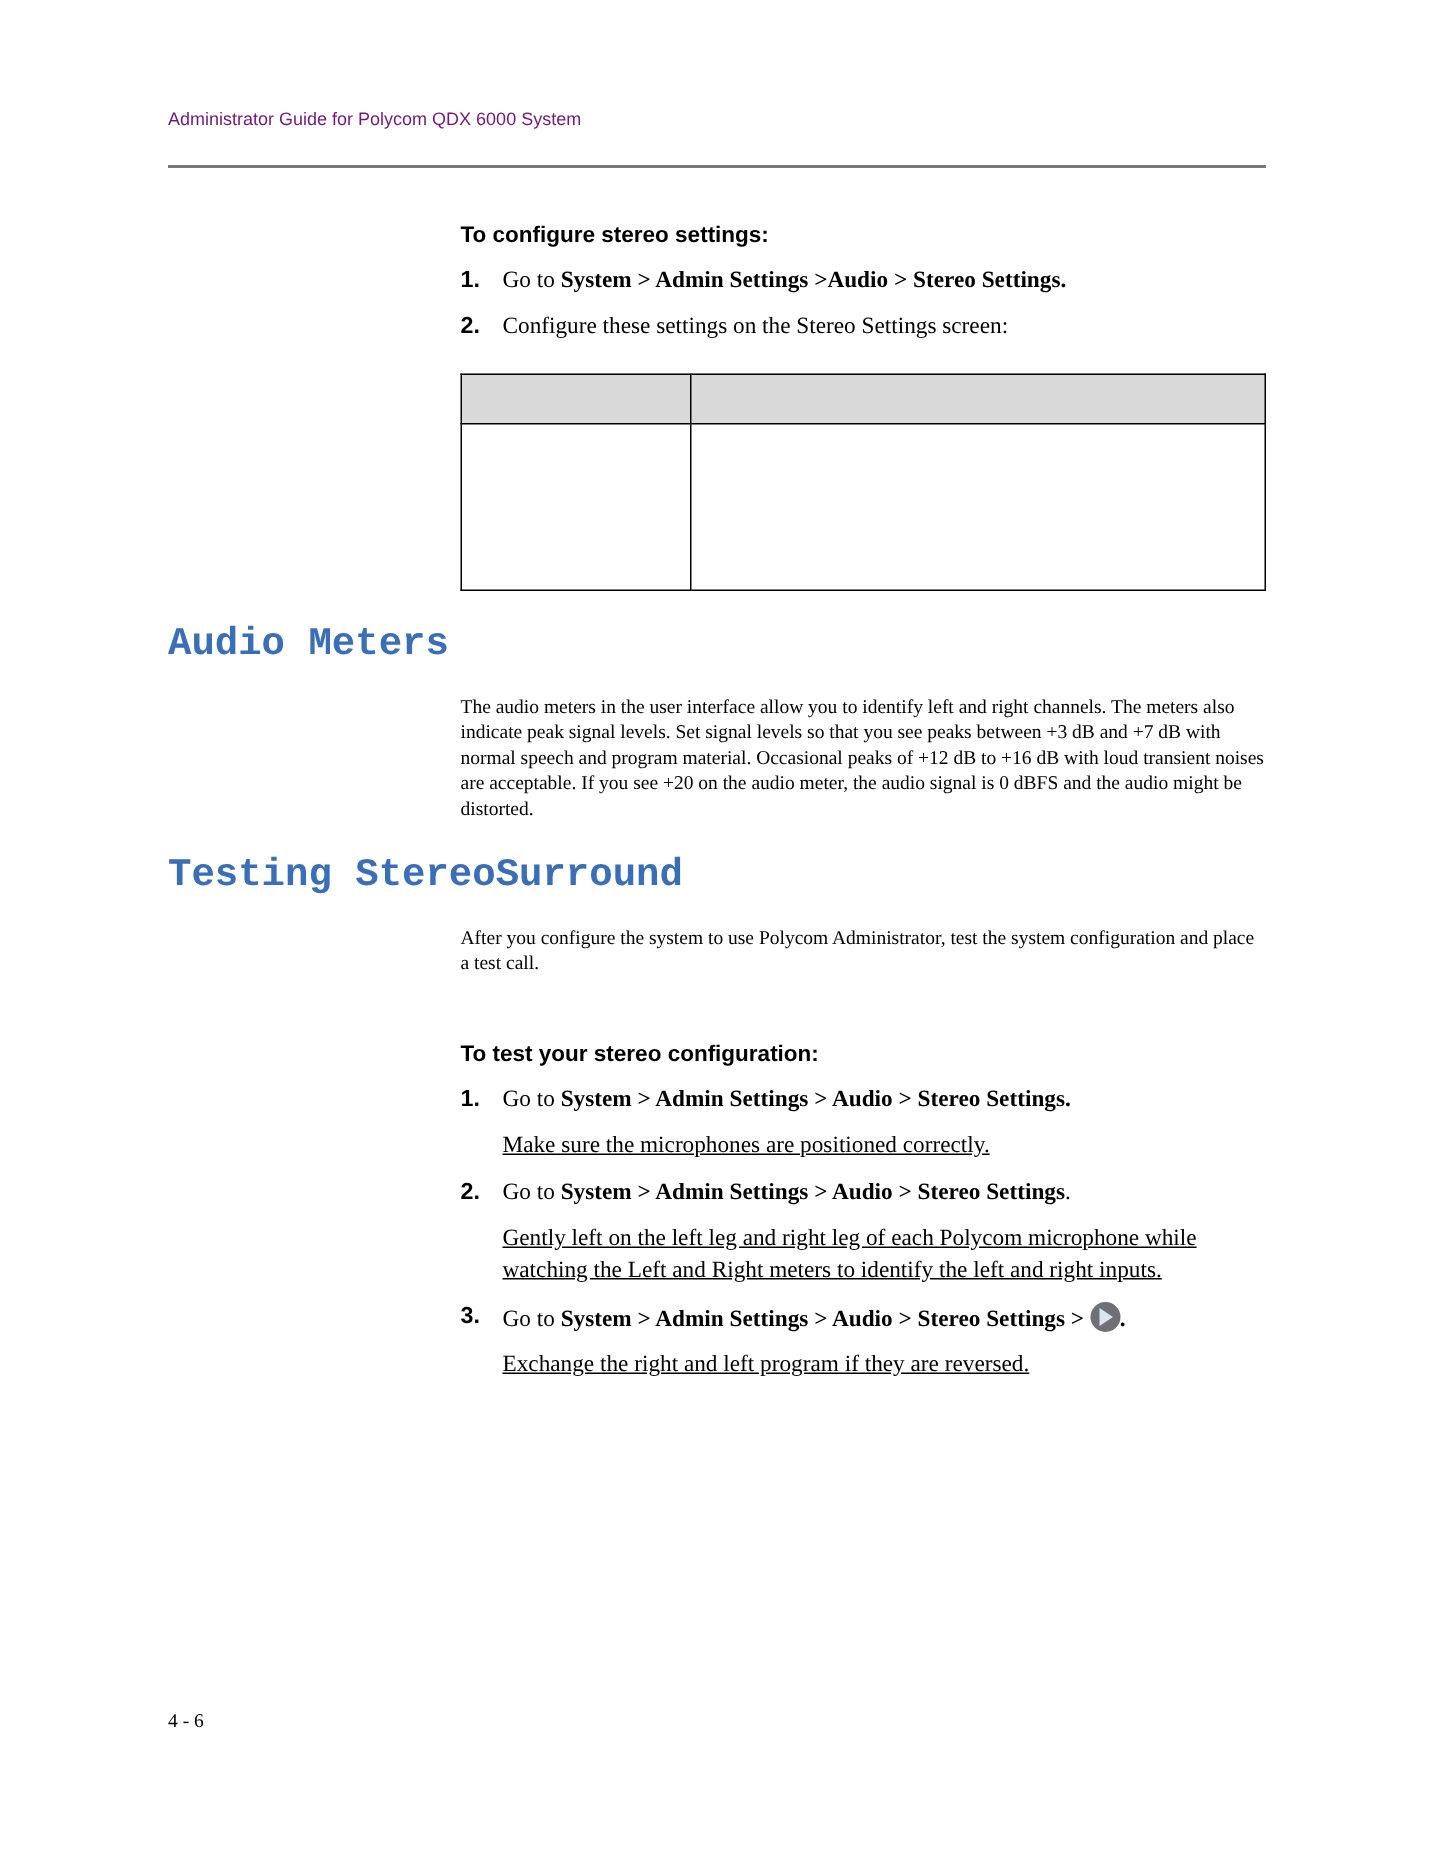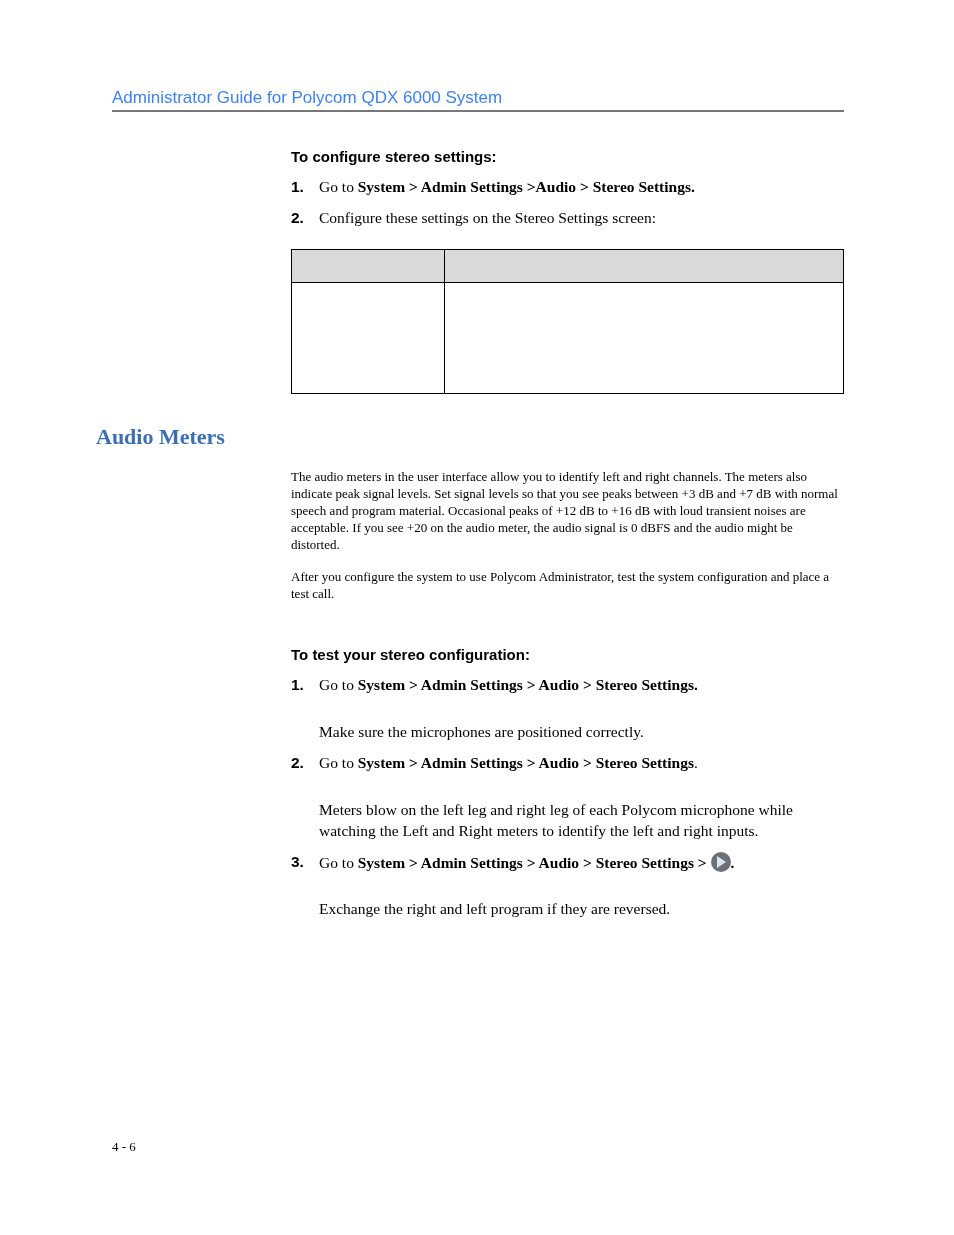--- a/index.html
+++ b/index.html
@@ -7,49 +7,49 @@
     width: 954px;
     height: 1235px;
     margin: 0;
     font-family: "Palatino Linotype", "Book Antiqua", Palatino, serif;
     color: #000;
     position: relative;
     background: #fff;
   }
   .header {
     position: absolute;
-    top: 88px;
+    top: 72px;
     left: 112px;
     right: 110px;
     font-family: "Futura", "Century Gothic", Arial, sans-serif;
-    font-size: 17px;
-    color: #3b82f6;
+    font-size: 12px;
+    color: #701a75;
   }
   .header-rule {
     position: absolute;
     top: 110px;
     left: 112px;
     right: 110px;
     border-top: 2px solid #777;
   }
   .content {
     position: absolute;
     top: 148px;
-    left: 96px;
+    left: 112px;
     right: 110px;
   }
   .body-col {
     margin-left: 195px;
   }
   h2.section {
-    font-family: Liberation Serif, serif;
-    font-size: 22px;
+    font-family: Liberation Mono, monospace;
+    font-size: 26px;
     font-weight: 600;
     color: #3a6fb7;
-    margin: 30px 0 18px 0;
+    margin: 20px 0 18px 0;
   }
   .bold-sans {
     font-family: "Futura", "Century Gothic", Arial, sans-serif;
     font-weight: bold;
     font-size: 15px;
     margin-top: 0;
     margin-bottom: 12px;
   }
   ol.steps {
     list-style: none;
@@ -65,21 +65,22 @@
   ol.steps .num {
     font-family: "Futura", "Century Gothic", Arial, sans-serif;
     font-weight: bold;
     width: 28px;
     flex-shrink: 0;
   }
   ol.steps .txt {
     flex: 1;
   }
   .sub {
-    margin-top: 26px;
+    margin-top: 10px;
+    text-decoration: underline;
   }
   p.para {
     font-size: 13px;
     line-height: 1.32;
     margin: 0 0 14px 0;
   }
   table.cfg {
     border-collapse: collapse;
     width: 100%;
     margin-top: 14px;
@@ -155,38 +156,39 @@
         </tr>
       </tbody>
     </table>
   </div>
 
   <h2 class="section">Audio Meters</h2>
   <div class="body-col">
     <p class="para">The audio meters in the user interface allow you to identify left and right channels. The meters also indicate peak signal levels. Set signal levels so that you see peaks between +3 dB and +7 dB with normal speech and program material. Occasional peaks of +12 dB to +16 dB with loud transient noises are acceptable. If you see +20 on the audio meter, the audio signal is 0 dBFS and the audio might be distorted.</p>
   </div>
 
+  <h2 class="section">Testing StereoSurround</h2>
   <div class="body-col">
     <p class="para">After you configure the system to use Polycom Administrator, test the system configuration and place a test call.</p>
 
     <p class="bold-sans" style="margin-top:44px">To test your stereo configuration:</p>
 
     <ol class="steps">
       <li>
         <span class="num">1.</span>
         <span class="txt">
           <span>Go to </span><strong>System &gt; Admin Settings &gt; Audio &gt; Stereo Settings.</strong>
           <div class="sub">Make sure the microphones are positioned correctly.</div>
         </span>
       </li>
       <li>
         <span class="num">2.</span>
         <span class="txt">
           <span>Go to </span><strong>System &gt; Admin Settings &gt; Audio &gt; Stereo Settings</strong><span>.</span>
-          <div class="sub">Meters blow on the left leg and right leg of each Polycom microphone while watching the Left and Right meters to identify the left and right inputs.</div>
+          <div class="sub">Gently left on the left leg and right leg of each Polycom microphone while watching the Left and Right meters to identify the left and right inputs.</div>
         </span>
       </li>
       <li>
         <span class="num">3.</span>
         <span class="txt">
           <span>Go to </span><strong>System &gt; Admin Settings &gt; Audio &gt; Stereo Settings &gt; </strong><span class="icon-next"></span><strong>.</strong>
           <div class="sub">Exchange the right and left program if they are reversed.</div>
         </span>
       </li>
     </ol>

